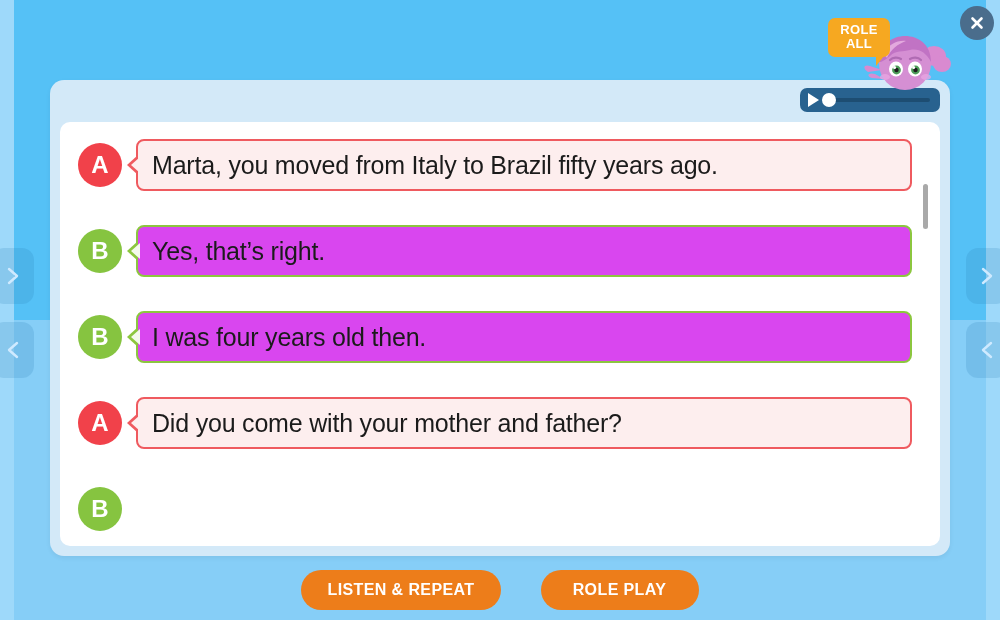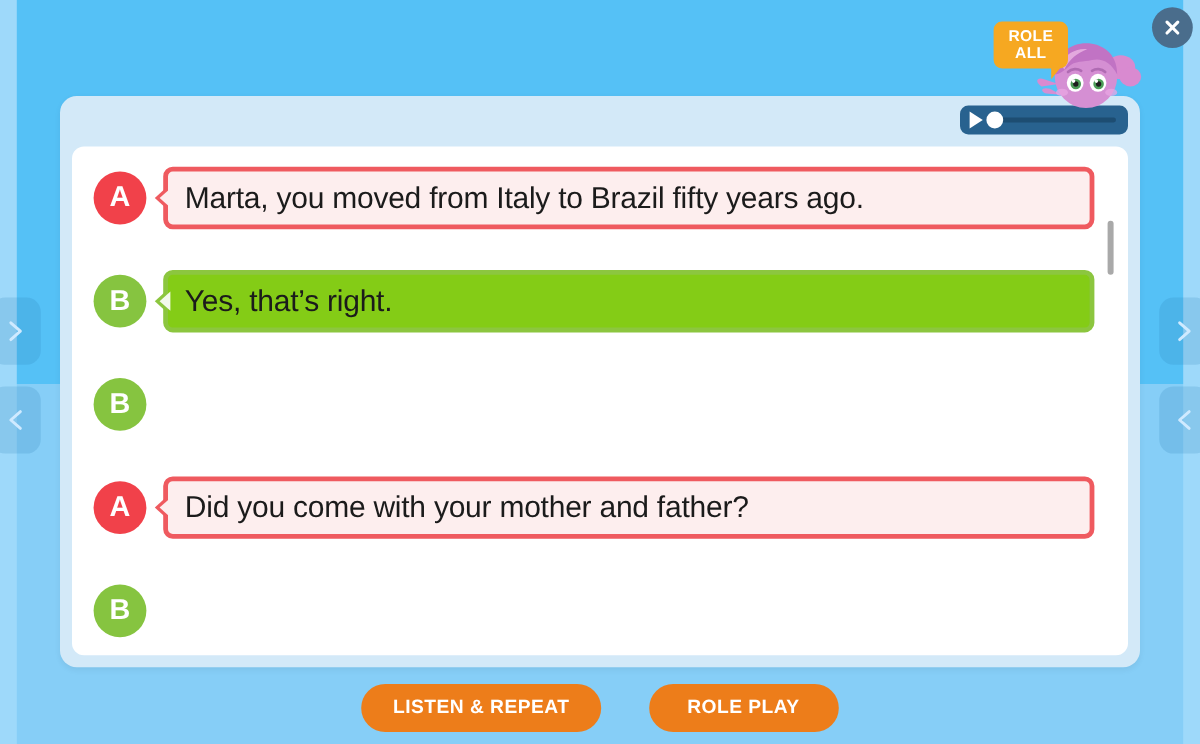--- a/index.html
+++ b/index.html
@@ -229,32 +229,32 @@
   .speaker.b { background: #86c440; }
 
   .bubble {
     position: relative;
     margin-left: 14px;
     flex: 1 1 auto;
     min-height: 52px;
     display: flex;
     align-items: center;
     border-radius: 8px;
-    border: 4px solid #d946ef;
+    border: 2px solid #d946ef;
     padding: 6px 14px;
     box-sizing: border-box;
     margin-right: 28px;
     cursor: pointer;
   }
   .bubble.a {
     background: #fdeeee;
     border-color: #ef5a5f;
   }
   .bubble.b {
-    background: #84cc16;
+    background: #d946ef;
     border-color: #8cc63f;
   }
   .bubble .txt {
     font-size: 25px;
     color: #1b1b1b;
     font-weight: 500;
     letter-spacing: -0.2px;
     line-height: 30px;
   }
   
@@ -408,20 +408,23 @@
 
         <div class="row">
           <div class="speaker b">B</div>
           <div class="bubble b">
             <span class="txt">Yes, that’s right.</span>
           </div>
         </div>
 
         <div class="row">
           <div class="speaker b">B</div>
+          <div class="bubble b">
+            <span class="txt">I was four years old then.</span>
+          </div>
         </div>
 
         <div class="row">
           <div class="speaker a">A</div>
           <div class="bubble a">
             <span class="txt">Did you come with your mother and father?</span>
           </div>
         </div>
 
         <div class="row">

